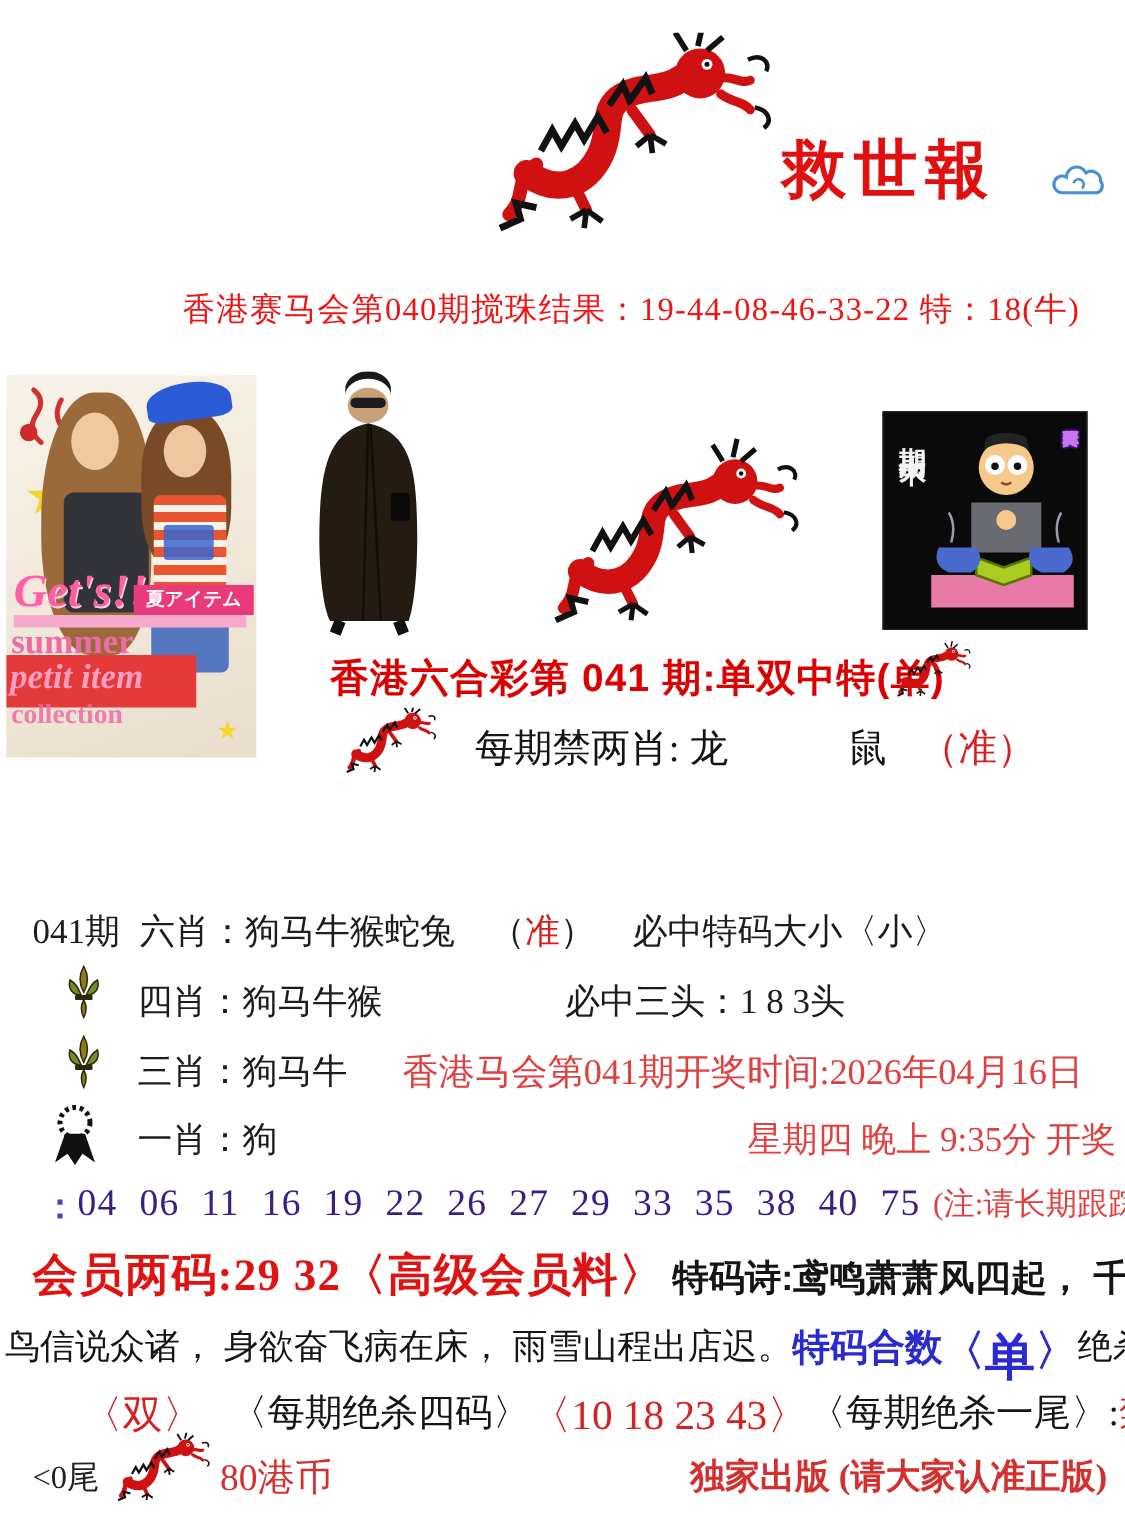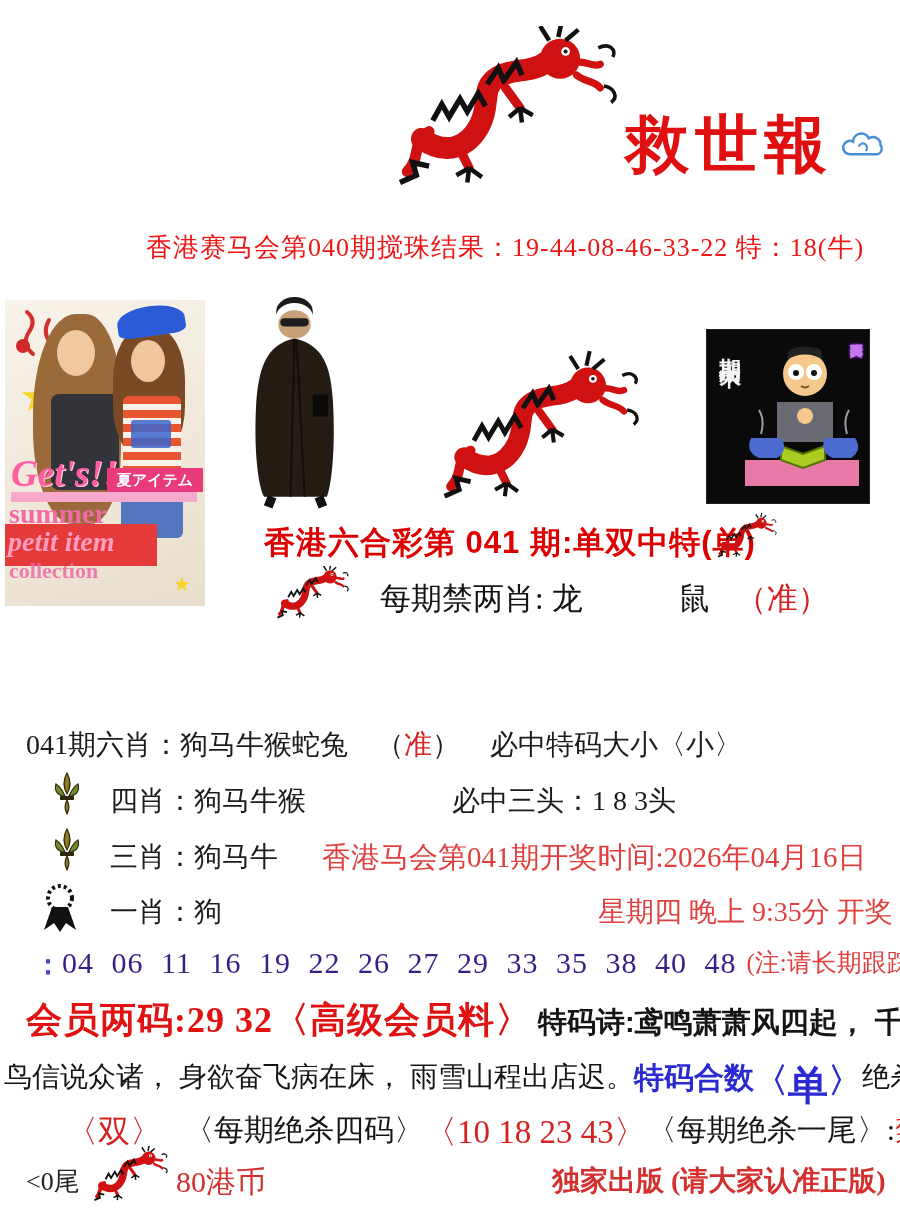--- a/index.html
+++ b/index.html
@@ -2,21 +2,21 @@
 <html><head>
 <meta charset="utf-8">
 <style>
   html,body{margin:0;padding:0;background:#ffffff;}
   #page{position:relative;width:900px;height:1214px;background:#ffffff;overflow:hidden;
         font-family:"Liberation Serif","DejaVu Serif",serif;}
   .abs{position:absolute;}
   .row{display:flex;align-items:flex-start;white-space:nowrap;}
 
   
-  .title{font-size:63px;font-weight:900;color:#e01010;letter-spacing:6px;}
+  .title{font-size:51px;font-weight:900;color:#e01010;letter-spacing:6px;}
   .result-line{font-size:26px;color:#ee1515;letter-spacing:1px;}
 
   
   .idol{width:200px;height:306px;background:linear-gradient(160deg,#f8f3ea 0%,#f0e8d9 55%,#e9decd 100%);overflow:hidden;}
   .idol-star{color:#f6d42a;position:absolute;}
   .gets{position:absolute;left:6px;top:152px;font-size:37px;font-style:italic;font-weight:bold;color:#ff5fa0;text-shadow:1px 1px 0 #ffd2e6;}
   .pinkbar{position:absolute;left:6px;top:192px;width:186px;height:10px;background:#f6a9cb;}
   .badge{position:absolute;left:102px;top:168px;width:96px;height:24px;background:#e93a7c;color:#ffffff;
          font-size:15px;font-weight:bold;line-height:24px;text-align:center;font-family:"Liberation Sans",sans-serif;}
   .summer{position:absolute;left:4px;top:198px;font-size:28px;font-weight:bold;color:#f06aa8;}
@@ -188,21 +188,21 @@
     <span style="margin-left:8px">龙</span>
     <span style="margin-left:96px">鼠</span>
     <span class="red" style="margin-left:26px">（</span>
     <span class="red">准</span>
     <span class="red">）</span>
   </div>
 
 
   <div class="abs row zrow" style="left:26px;top:726px">
     <span>041期</span>
-    <span style="">六肖：</span>
+    <span style="margin-left:16px">六肖：</span>
     <span>狗马牛猴蛇兔</span>
     <span style="margin-left:28px">（</span>
     <span class="red">准</span>
     <span>）</span>
     <span style="margin-left:30px">必中特码大小〈小〉</span>
   </div>
 
   <svg class="abs" style="left:52px;top:770px;width:30px;height:46px">
       <use href="#sym-fleur"></use>
     </svg>
@@ -225,21 +225,21 @@
       <use href="#sym-rosette"></use>
     </svg>
   <div class="abs row zrow" style="left:110px;top:893px">
     <span>一肖：</span>
     <span>狗</span>
   </div>
   <div class="abs zrow right-red" style="left:598px;top:893px">星期四 晚上 9:35分 开奖</div>
 
   <div class="abs row" style="left:26px;top:946px">
     <span class="baowei-label" style="margin-left:8px">：</span>
-    <span class="baowei-nums">04 06 11 16 19 22 26 27 29 33 35 38 40 48</span>
+    <span class="baowei-nums">04 06 11 16 19 22 26 27 29 33 35 38 40 75</span>
     <span class="baowei-note" style="margin-left:10px">(注:请长期跟踪)</span>
   </div>
 
   <div class="abs row" style="left:26px;top:996px;align-items:baseline">
     <span class="member-red">会员两码:29 32〈高级会员料〉</span>
     <span class="member-black" style="margin-left:6px">特码诗:鸢鸣萧萧风四起， 千回</span>
   </div>
 
   <div class="abs row" style="left:4px;top:1058px">
     <span class="poem-black">鸟信说众诸， 身欲奋飞病在床， 雨雪山程出店迟。</span>

